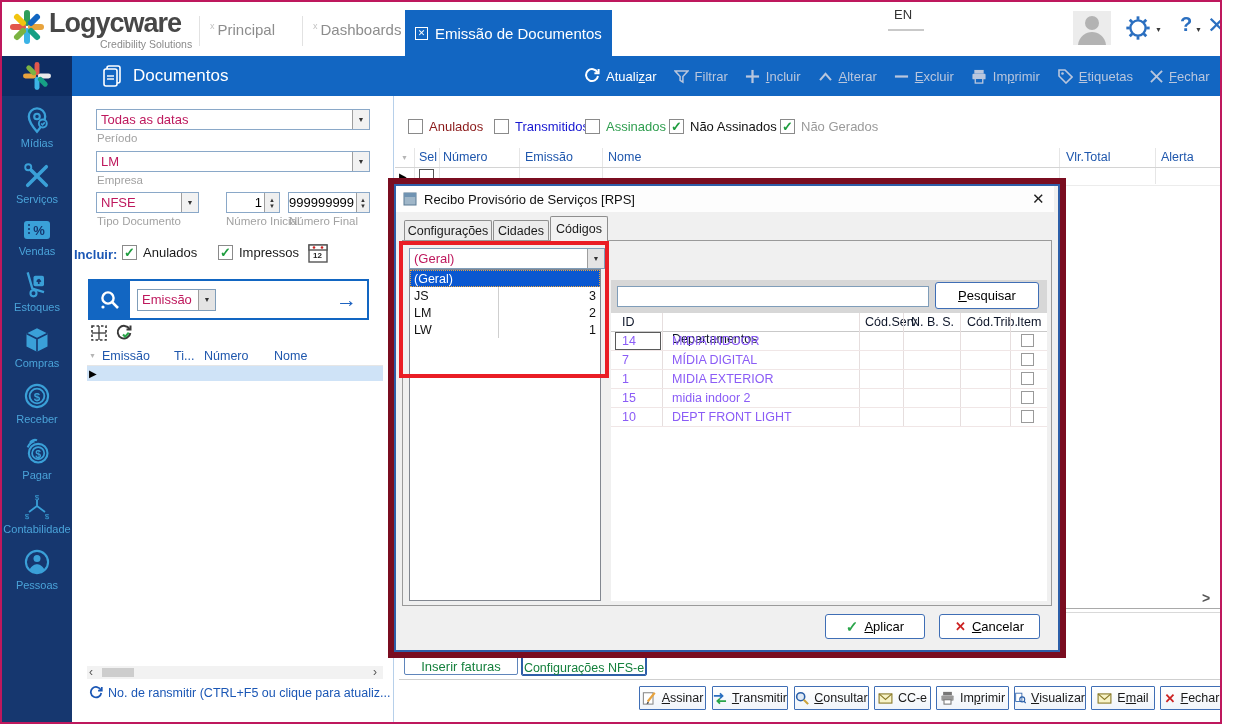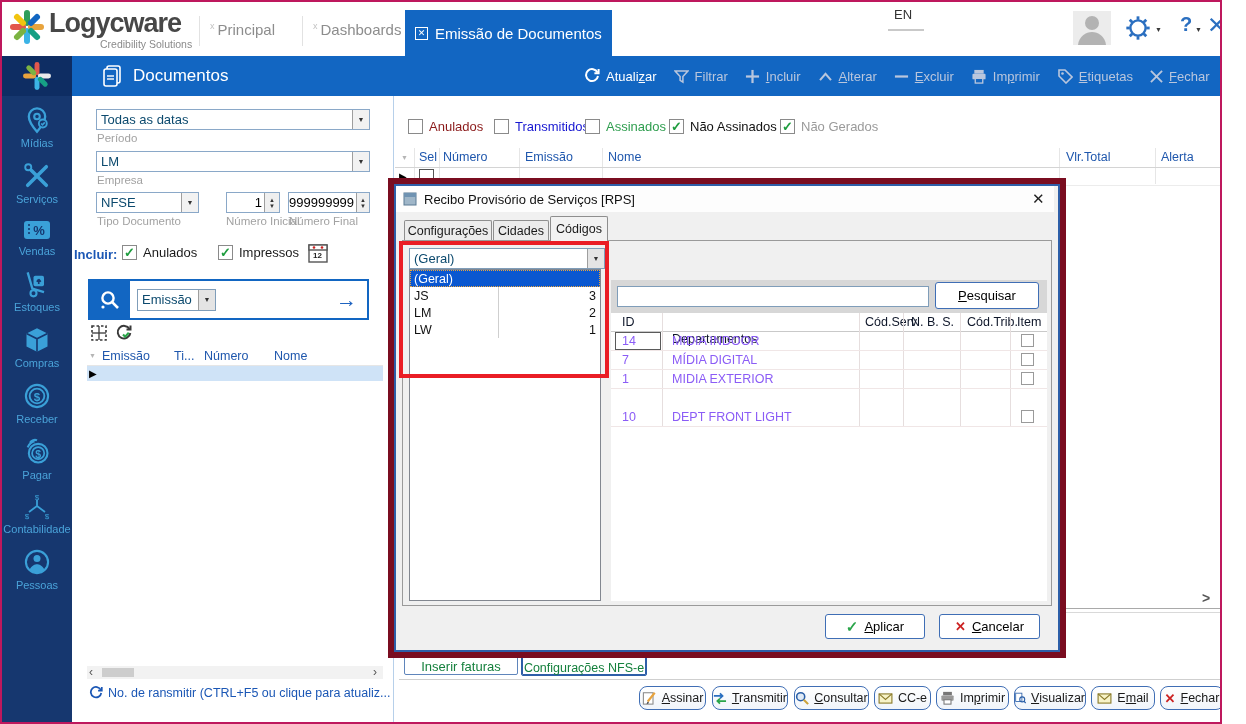--- a/index.html
+++ b/index.html
@@ -21,21 +21,21 @@
 .tbtns{display:flex;align-items:center;gap:17px;height:40px}
 .tbtn{display:flex;align-items:center;gap:6px;font-size:13px;color:#b9c6dd;white-space:nowrap}
 .tbtn.first{color:#fff}
 
 .sidebar{background:#16376f;display:flex;flex-direction:column;align-items:center;padding-top:10px;gap:13px}
 .sbitem{display:flex;flex-direction:column;align-items:center;gap:3px}
 .sblabel{font-size:11px;color:#4aa3d9}
 
 .fpanel{background:#fff;border-right:1px solid #b7d0ea}
 .combo{background:#fff;border:1px solid #8aa8c8;display:flex;align-items:center}
-.combo .val{flex:1;font-size:13px;color:#0c4a6e;padding-left:4px;overflow:hidden;white-space:nowrap}
+.combo .val{flex:1;font-size:13px;color:#be185d;padding-left:4px;overflow:hidden;white-space:nowrap}
 .ddbtn{width:17px;align-self:stretch;background:#f2f2f2;border-left:1px solid #9e9e9e;display:flex;align-items:center;justify-content:center;font-size:7px;color:#333}
 .sublbl{font-size:11.5px;color:#a2a2a2}
 .spin{background:#fff;border:1px solid #8aa8c8;display:flex;align-items:center}
 .spin .val{flex:1;text-align:right;font-size:13px;padding-right:2px}
 .spbtn{width:15px;align-self:stretch;background:#efefef;border-left:1px solid #9e9e9e;display:flex;flex-direction:column;align-items:center;justify-content:center;font-size:6px;color:#333;line-height:6px}
 .cb{display:flex;align-items:center;gap:6px}
 .cbbox{width:15px;height:15px;background:#fff;border:1px solid #8a8a8a;display:flex;align-items:center;justify-content:center}
 .ckg{color:#1f9d3f;font-size:13px;font-weight:bold;line-height:10px}
 .cblbl{font-size:13px;color:#1a1a1a}
 .bluebold{font-size:13px;font-weight:bold;color:#1b57b5}
@@ -43,21 +43,21 @@
 .bluesq{width:40px;align-self:stretch;background:#1266c2;display:flex;align-items:center;justify-content:center}
 .lhead{font-size:12.5px;color:#1f57ad;white-space:nowrap}
 .selrow{background:#cfe3f7}
 .rowmark{font-size:10px;color:#000;line-height:14px}
 .statustxt{font-size:12.5px;color:#1b57b5;white-space:nowrap}
 
 .fltlbl{font-size:13px}
 .gline{background:#e6e6e6}
 .btab{background:#fff;border:1px solid #5f85bb;border-radius:2px;font-size:13px;display:flex;align-items:flex-end;justify-content:center;color:#15803d}
 .btab.active{border:1px solid #2e5fa8;box-shadow:0 0 0 1px #2e5fa8 inset;font-size:12.5px}
-.actbtn{background:linear-gradient(#ffffff,#f0f4fa);border:1px solid #3f6eb5;border-radius:8px;font-size:12.5px;color:#1a1a1a;display:flex;align-items:center;justify-content:center;gap:5px;white-space:nowrap}
+.actbtn{background:linear-gradient(#ffffff,#f0f4fa);border:1px solid #3f6eb5;border-radius:1px;font-size:12.5px;color:#1a1a1a;display:flex;align-items:center;justify-content:center;gap:5px;white-space:nowrap}
 
 .modal{border:6px solid #7a0d20;background:#7a0d20;z-index:20}
 .modal-inner{width:100%;height:100%;border:2px solid #2e5fa8;background:#f0f0f0;position:relative}
 .mtitle{font-size:13px;color:#111}
 .mtab{position:absolute;border:1px solid #8e8e8e;border-bottom:none;background:#ececec;font-size:12.5px;color:#1a1a1a;display:flex;align-items:center;justify-content:center;border-radius:2px 2px 0 0}
 .mtab.active{background:#f2f2f2;z-index:3}
 .mpanel{border:1px solid #9a9a9a;background:#f0f0f0}
 .listbox{background:#fff;border:1px solid #828790;position:absolute}
 .litem{height:17px;display:flex;align-items:center;font-size:12.5px;color:#111;padding:0 4px;justify-content:space-between}
 .litem.sel{background:#0a57d0;color:#fff;outline:1px dotted #e8a43c;outline-offset:-1px}
@@ -583,20 +583,26 @@
             <span class="abs" style="left:0;bottom:0;width:436px;height:1px;background:#f0e6e6"></span>
           </div>
 
           <div class="abs" style="left:0;top:57px;width:436px;height:19px">
             <span class="abs mtd" style="left:11px;top:2px">1</span>
             <span class="abs mtd" style="left:61px;top:2px">MIDIA EXTERIOR</span>
             <span class="abs mcb" style="left:410px;top:2px"></span>
             <span class="abs" style="left:0;bottom:0;width:436px;height:1px;background:#f0e6e6"></span>
           </div>
 
+          <div class="abs" style="left:0;top:76px;width:436px;height:19px">
+            <span class="abs mtd" style="left:11px;top:2px">15</span>
+            <span class="abs mtd" style="left:61px;top:2px">midia indoor 2</span>
+            <span class="abs mcb" style="left:410px;top:2px"></span>
+            <span class="abs" style="left:0;bottom:0;width:436px;height:1px;background:#f0e6e6"></span>
+          </div>
 
           <div class="abs" style="left:0;top:95px;width:436px;height:19px">
             <span class="abs mtd" style="left:11px;top:2px">10</span>
             <span class="abs mtd" style="left:61px;top:2px">DEPT FRONT LIGHT</span>
             <span class="abs mcb" style="left:410px;top:2px"></span>
             <span class="abs" style="left:0;bottom:0;width:436px;height:1px;background:#f0e6e6"></span>
           </div>
         </div>
       </div>
 

